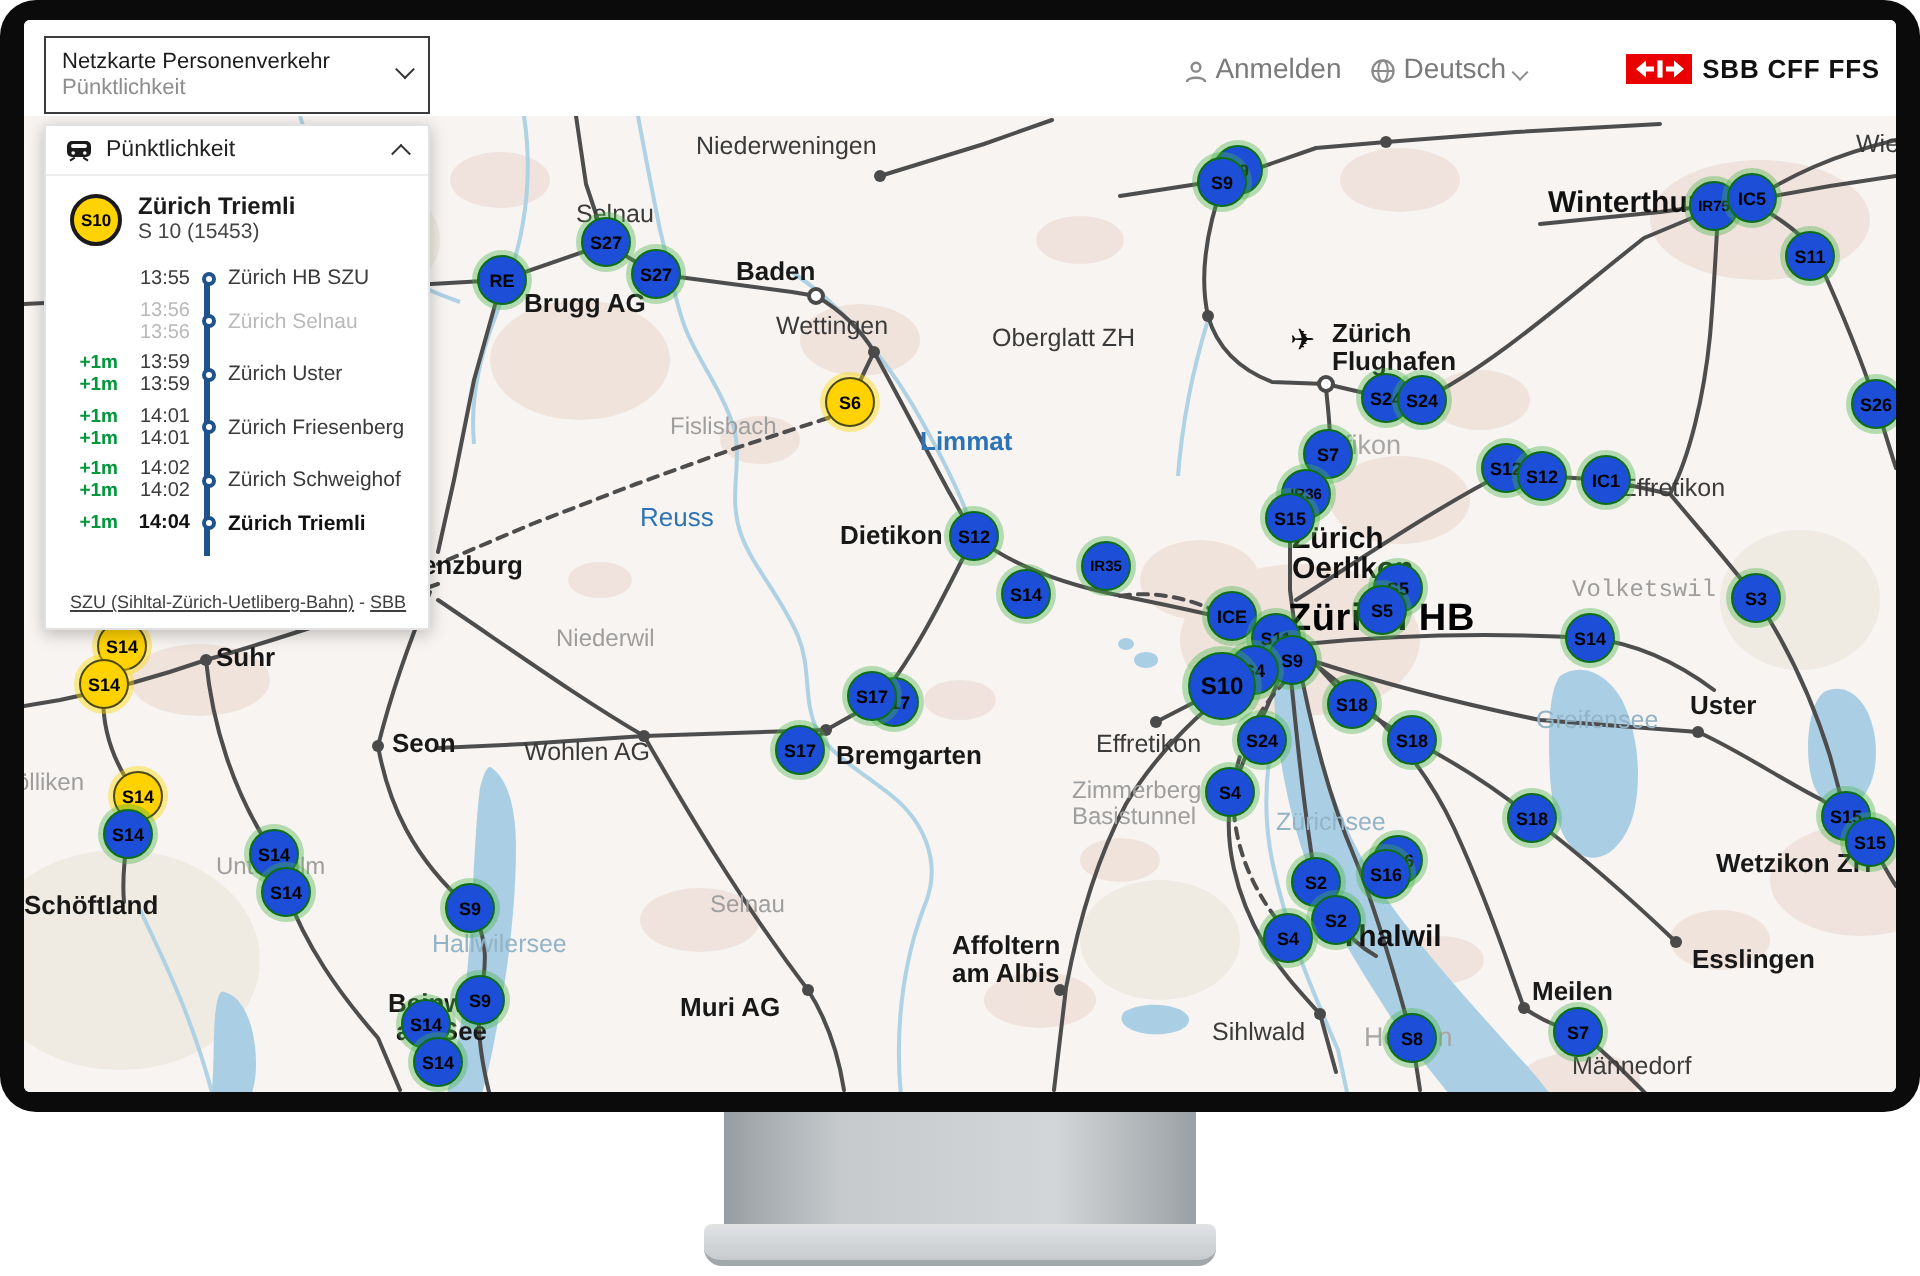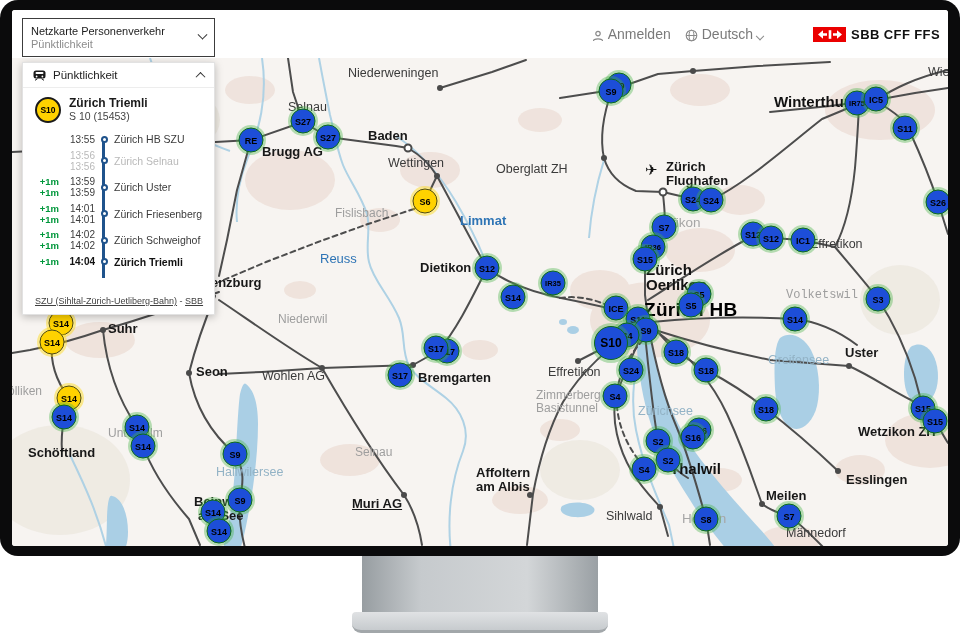--- a/index.html
+++ b/index.html
@@ -195,28 +195,28 @@
             <span class="map-label l-city" style="left: 654px; top: 115px;">Flughafen</span>
             <span class="map-label l-water" style="left: 448px; top: 155px; font-weight: bold;">Limmat</span>
             <span class="map-label l-water" style="left: 308px; top: 193px;">Reuss</span>
             <span class="map-label l-city" style="left: 191px; top: 217px;">Lenzburg</span>
             <span class="map-label l-city" style="left: 408px; top: 202px;">Dietikon</span>
             <span class="map-label l-muted" style="left: 266px; top: 254px;">Niederwil</span>
             <span class="map-label l-town" style="left: 250px; top: 311px;">Wohlen AG</span>
             <span class="map-label l-city" style="left: 406px; top: 312px;">Bremgarten</span>
             <span class="map-label l-city" style="left: 96px; top: 263px;">Suhr</span>
             <span class="map-label l-muted" style="left: -12px; top: 326px;">Kölliken</span>
-            <span class="map-label l-city" style="left: 16px; top: 387px;">Schöftland</span>
+            <span class="map-label l-city" style="left: 0; top: 387px;">Schöftland</span>
             <span class="map-label l-muted" style="left: 96px; top: 368px;">Unterkulm</span>
             <span class="map-label l-city" style="left: 184px; top: 306px;">Seon</span>
             <span class="map-label l-water-muted" style="left: 204px; top: 407px;">Hallwilersee</span>
             <span class="map-label l-city" style="left: 182px; top: 436px;">Beinwil</span>
             <span class="map-label l-city" style="left: 186px; top: 450px;">am See</span>
             <span class="map-label l-muted" style="left: 343px; top: 387px;">Selnau</span>
-            <span class="map-label l-city" style="left: 340px; top: 438px; text-decoration: underline;">Muri AG</span>
+            <span class="map-label l-city" style="left: 328px; top: 438px;">Muri AG</span>
             <span class="map-label l-city" style="left: 464px; top: 407px;">Affoltern</span>
             <span class="map-label l-city" style="left: 464px; top: 421px;">am Albis</span>
             <span class="map-label l-town" style="left: 594px; top: 451px;">Sihlwald</span>
             <span class="map-label l-town" style="left: 536px; top: 307px;">Effretikon</span>
             <span class="map-label l-muted" style="left: 524px; top: 330px;">Zimmerberg</span>
             <span class="map-label l-muted" style="left: 524px; top: 343px;">Basistunnel</span>
             <span class="map-label l-water-muted" style="left: 626px; top: 346px;">Zürichsee</span>
             <span class="map-label l-city15" style="left: 634px; top: 203px;">Zürich</span>
             <span class="map-label l-city15" style="left: 634px; top: 218px;">Oerlikon</span>
             <span class="map-label l-city20" style="left: 632px; top: 241px;">Zürich HB</span>

